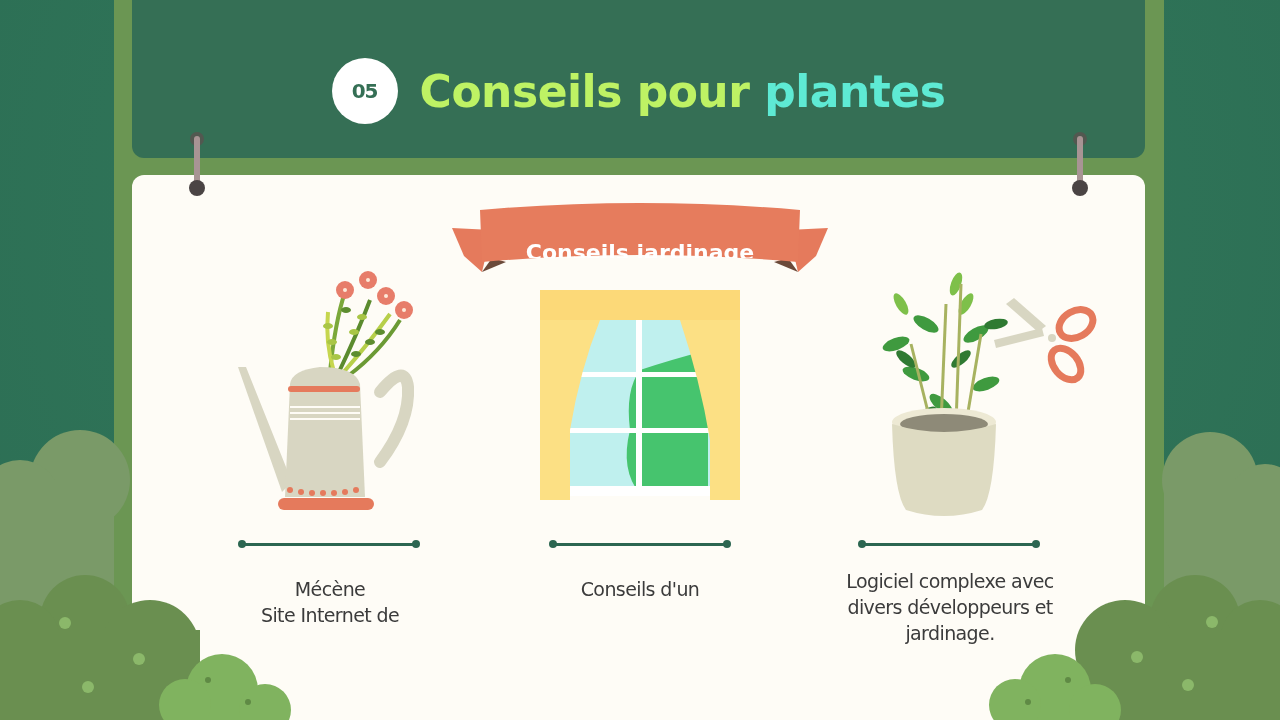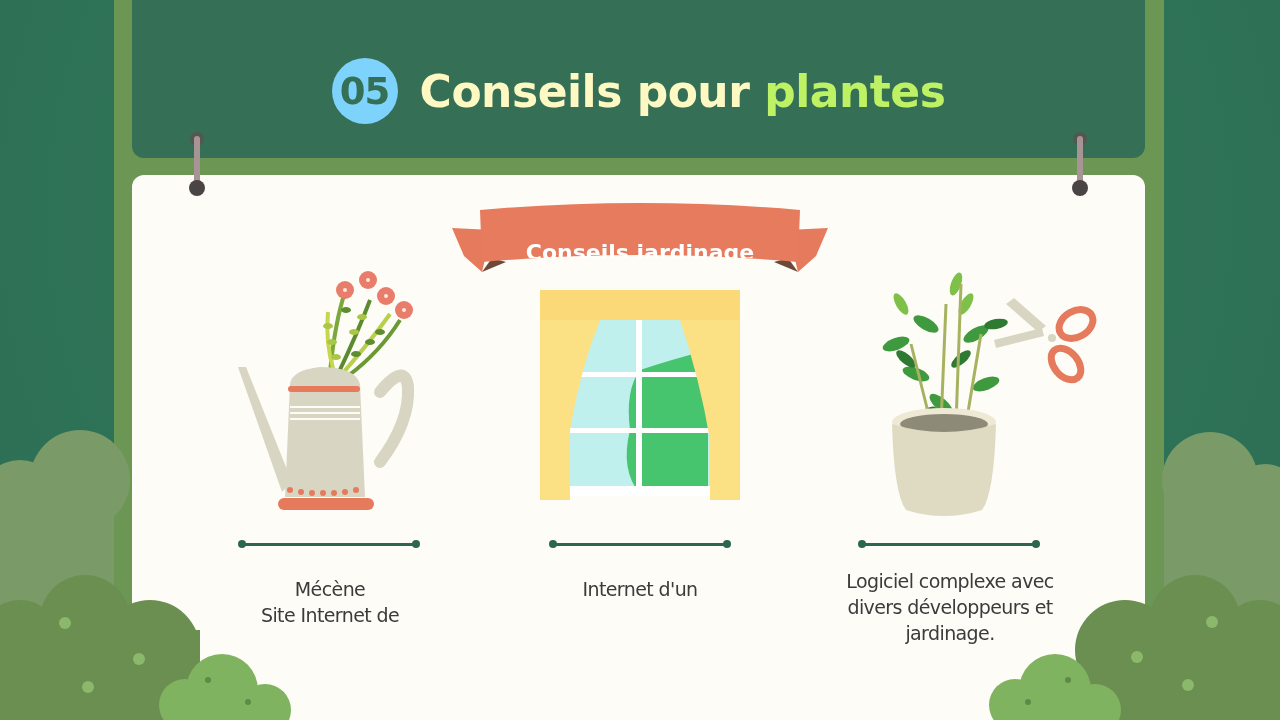--- a/index.html
+++ b/index.html
@@ -21,30 +21,30 @@
     position: absolute; left: 132px; top: 0; width: 1013px; height: 158px;
     background: #356f55;
     border-radius: 0 0 12px 12px;
   }
   .title-row {
     position: absolute; left: 0; top: 58px; width: 100%;
     display: flex; align-items: center; justify-content: center; gap: 22px;
   }
   .num-badge {
     width: 66px; height: 66px; border-radius: 50%;
-    background: #7dd3fc; color: #356f55;
-    font-family: "DejaVu Sans", sans-serif; font-weight: bold; font-size: 37px;
+    background: #ffffff; color: #356f55;
+    font-family: "DejaVu Sans", sans-serif; font-weight: bold; font-size: 20px;
     display: flex; align-items: center; justify-content: center; letter-spacing: -1px; text-align: right;
   }
   .title {
     font-family: "DejaVu Sans", sans-serif; font-weight: bold; font-size: 44px;
     letter-spacing: -0.5px;
   }
-  .title .t1 { color: #fef9c3; }
-  .title .t2 { color: #bef264; }
+  .title .t1 { color: #bef264; }
+  .title .t2 { color: #5eead4; }
   .content-panel {
     position: absolute; left: 132px; top: 175px; width: 1013px; height: 545px;
     background: #fefcf6;
     border-radius: 12px 12px 0 0;
   }
   .hanger { position: absolute; width: 20px; height: 70px; }
   .hanger .rod { position: absolute; left: 7px; top: 4px; width: 6px; height: 52px; background: #a89494; border-radius: 3px; }
   .hanger .top { position: absolute; left: 3px; top: 0; width: 14px; height: 14px; border-radius: 50%; background: #5f4f4f; opacity: .7; }
   .hanger .bot { position: absolute; left: 2px; top: 48px; width: 16px; height: 16px; border-radius: 50%; background: #4a4444; }
 
@@ -225,21 +225,21 @@
   <div class="dot" style="left:0;"></div>
     <div class="line"></div>
     <div class="dot" style="right:0;"></div>
 </div>
 
 <div class="caption" style="left:200px; top:576px;">
   <div>Mécène</div>
   <div>Site Internet de</div>
 </div>
 <div class="caption" style="left:510px; top:576px;">
-  <div>Internet d'un</div>
+  <div>Conseils d'un</div>
 </div>
 <div class="caption" style="left:820px; top:568px;">
   <div>Logiciel complexe avec</div>
   <div>divers développeurs et</div>
   <div>jardinage.</div>
 </div>
 
 <svg class="bushes" width="1280" height="720" viewBox="0 0 1280 720">
 
   <g fill="#7a9a68">

